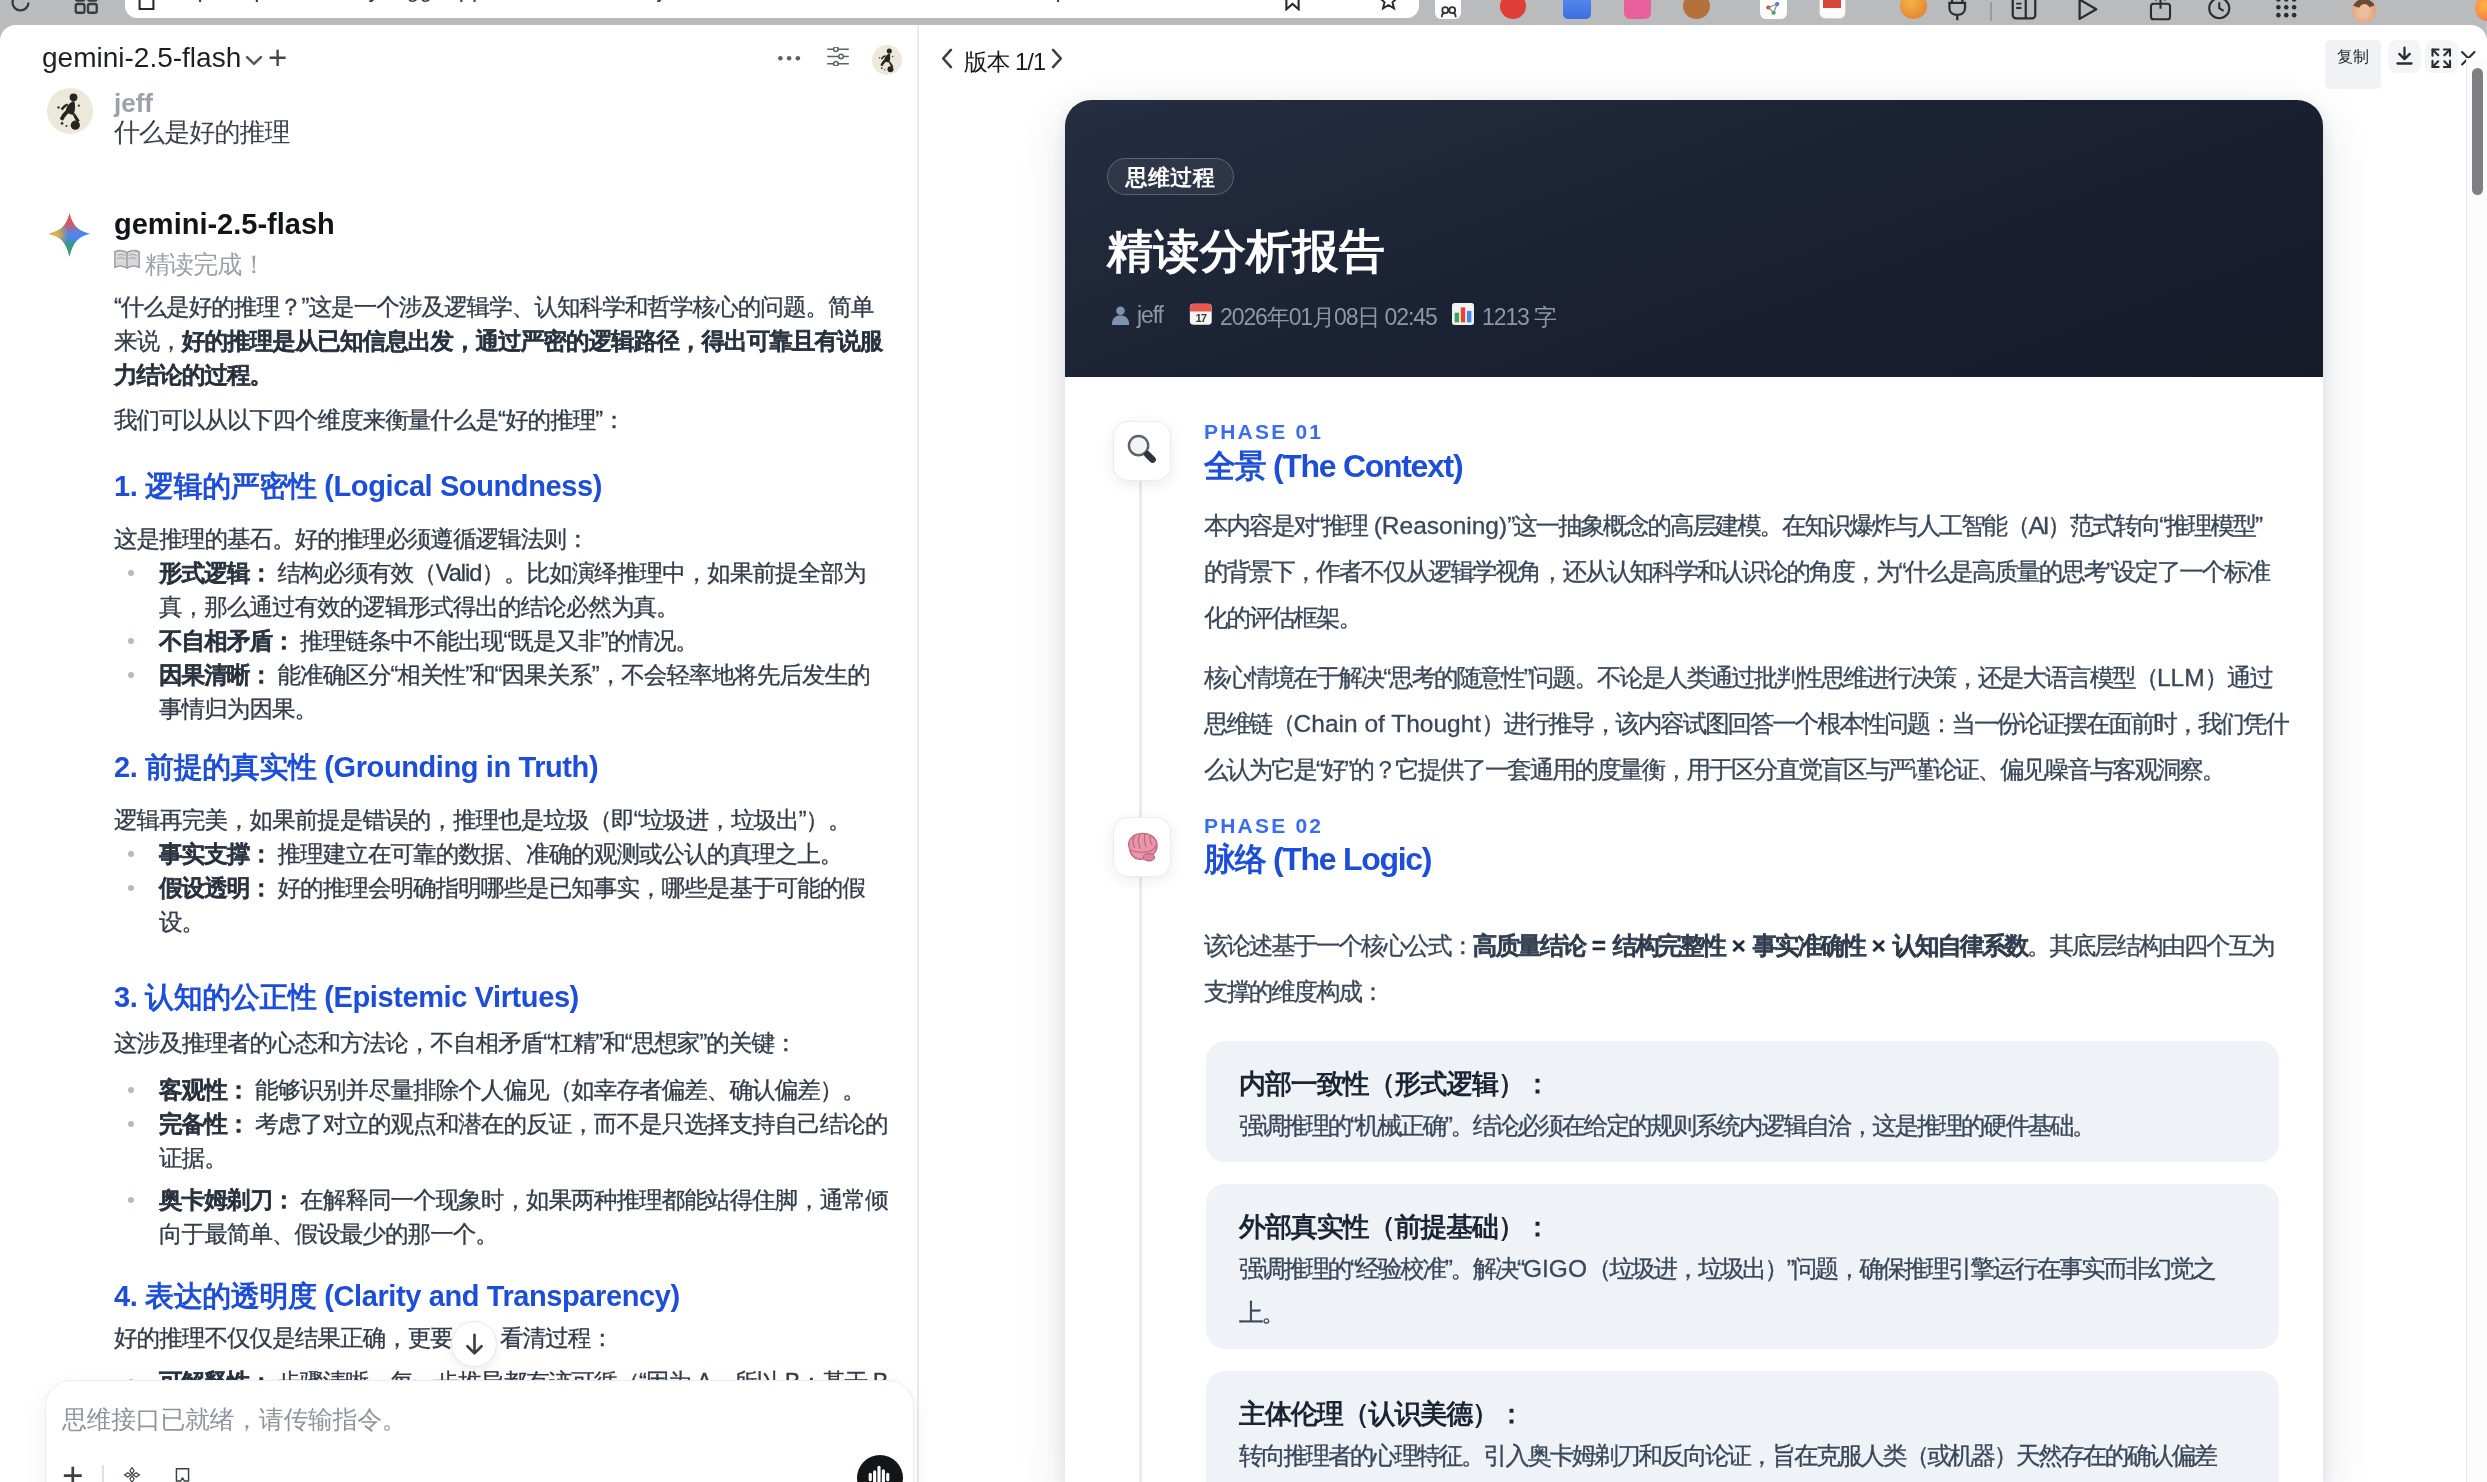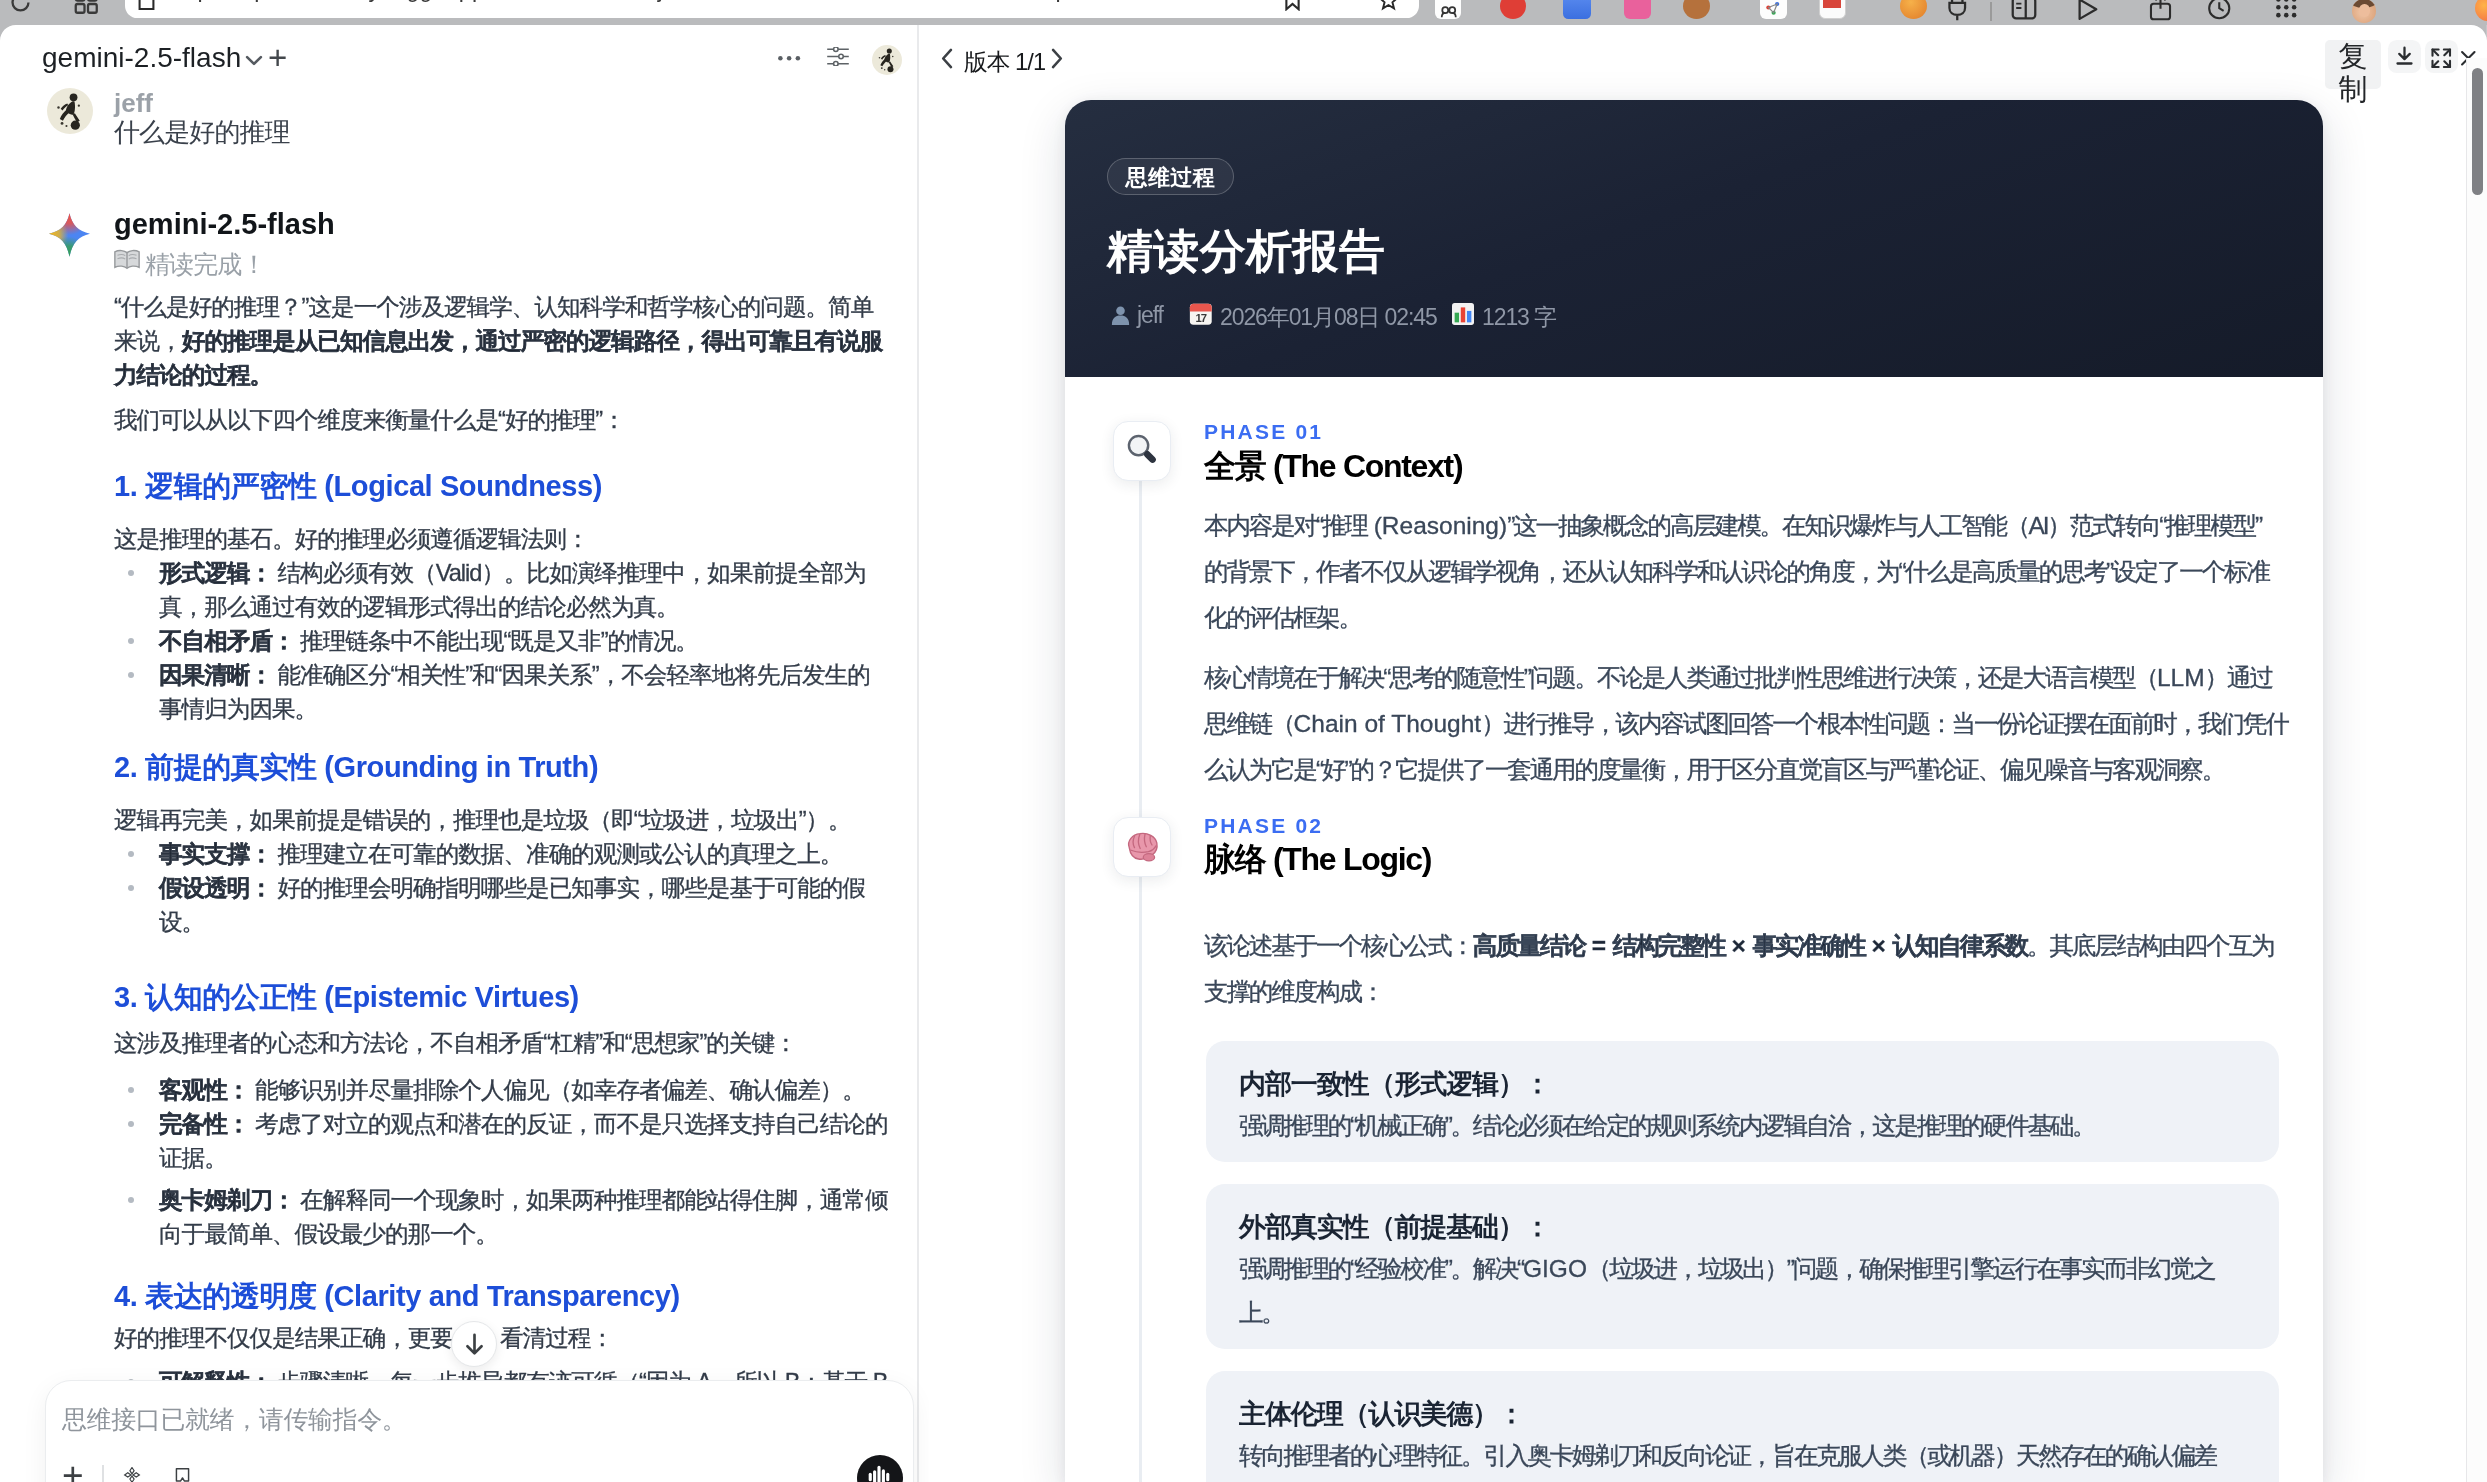--- a/index.html
+++ b/index.html
@@ -25,21 +25,21 @@
 #dhead{left:1065px;top:100px;width:1258px;height:277px;border-radius:26px 26px 0 0;
  background:linear-gradient(160deg,#252e40 0%,#1b2234 45%,#151b29 100%);z-index:2}
 .badge{left:1107px;top:158px;height:37px;padding:0 17.5px;border-radius:19px;border:1.8px solid rgba(255,255,255,.22);
  background:rgba(255,255,255,.06);color:#fff;font-size:22px;font-weight:bold;line-height:37px;letter-spacing:0.4px;z-index:3;box-sizing:border-box}
 #dtitle{left:1107px;top:221px;font-size:46px;font-weight:bold;color:#fff;letter-spacing:0.4px;z-index:3}
 .meta{top:299px;font-size:23px;color:#8f97a6;z-index:3;letter-spacing:-1.1px}
 #tline{left:1139px;top:480px;width:2.6px;height:1003px;background:#e9edf2;z-index:2}
 .ibox{width:56px;height:58px;background:#fff;border:1.8px solid #e9edf3;border-radius:15px;z-index:3;
  box-shadow:0 3.5px 14px rgba(30,40,60,.09)}
 .phase{font-size:21px;font-weight:bold;color:#3b6df2;letter-spacing:2.2px;z-index:3;white-space:nowrap}
-.stitle{font-size:32px;font-weight:bold;color:#000000;letter-spacing:-1.3px;z-index:3;white-space:nowrap}
+.stitle{font-size:32px;font-weight:bold;color:#1d4ed8;letter-spacing:-1.3px;z-index:3;white-space:nowrap}
 .rbody{font-size:24.5px;line-height:46px;letter-spacing:-2.1px;color:#3a4759;width:1120px;z-index:3;-webkit-text-stroke:0.3px #3a4759}
 .rbody b{color:#1d2736}
 .gcard{left:1206px;width:1073px;background:#eff2f7;border-radius:19px;z-index:3;
  padding:23px 0 0 33px;box-sizing:border-box}
 .gcard .t{font-size:27px;line-height:40px;font-weight:bold;color:#1a2433;letter-spacing:-1.1px}
 .gcard .b{font-size:24.5px;line-height:44px;color:#3a4759;letter-spacing:-2.3px;-webkit-text-stroke:0.3px #3a4759}
 
 #sbtrack{left:2466px;top:58px;width:21px;height:1425px;background:#fcfcfc;border-left:0.9px solid #e7e7e9;z-index:40}
 #sbthumb{left:2472px;top:68px;width:11.4px;height:127px;border-radius:6.1px;background:#7f8084;z-index:41}
 </style></head>
@@ -299,21 +299,21 @@
 <div class="a" id="rightpanel" style="left:919px;top:25px;width:1568px;height:1457px;overflow:hidden">
 <div class="a" id="rightinner" style="left:-919px;top:-25px;width:2487px;height:1483px">
 
 <svg class="a" style="left:938px;top:47px" width="19" height="23" viewBox="0 0 22 26">
         <path d="M15 3 L6 13 L15 23" fill="none" stroke="#3c4045" stroke-width="3" stroke-linecap="round" stroke-linejoin="round"></path>
       </svg>
 <div class="a" style="left:964px;top:46px;font-size:23.6px;color:#17191c;letter-spacing:-0.9px">版本 1/1</div>
 <svg class="a" style="left:1047px;top:47px" width="19" height="23" viewBox="0 0 22 26">
         <path d="M7 3 L16 13 L7 23" fill="none" stroke="#3c4045" stroke-width="3" stroke-linecap="round" stroke-linejoin="round"></path>
       </svg>
-<div class="a" style="left:2325px;top:40px;width:56px;height:49px;background:#f1f2f3;border-radius:5px;text-align:center;font-size:29px;line-height:33px;color:#232629">复制</div>
+<div class="a" style="left:2325px;top:40px;width:56px;height:49px;background:#f1f2f3;border-radius:5px;text-align:center;font-size:16px;line-height:33px;color:#232629">复制</div>
 <div class="a" style="left:2388px;top:40px;width:33px;height:33px;background:#f4f5f6;border-radius:8.8px"></div>
 <svg class="a" style="left:2394px;top:46px" width="21" height="21" viewBox="0 0 24 24">
         <path d="M12 2 V14 M6 9 L12 15 L18 9 M4 20 H20" fill="none" stroke="#2a2d30" stroke-width="2.6" stroke-linecap="round" stroke-linejoin="round"></path>
       </svg>
 <div class="a" style="left:2425px;top:40px;width:33px;height:33px;background:#f4f5f6;border-radius:8.8px"></div>
 <svg class="a" style="left:2429px;top:46px" width="24.5" height="24.5" viewBox="0 0 28 28">
         <g fill="none" stroke="#2a2d30" stroke-width="2.4" stroke-linecap="round" stroke-linejoin="round">
           <path d="M17 4 H24 V11"></path>
           <path d="M24 4 L17.5 10.5"></path>
           <path d="M11 24 H4 V17"></path>

